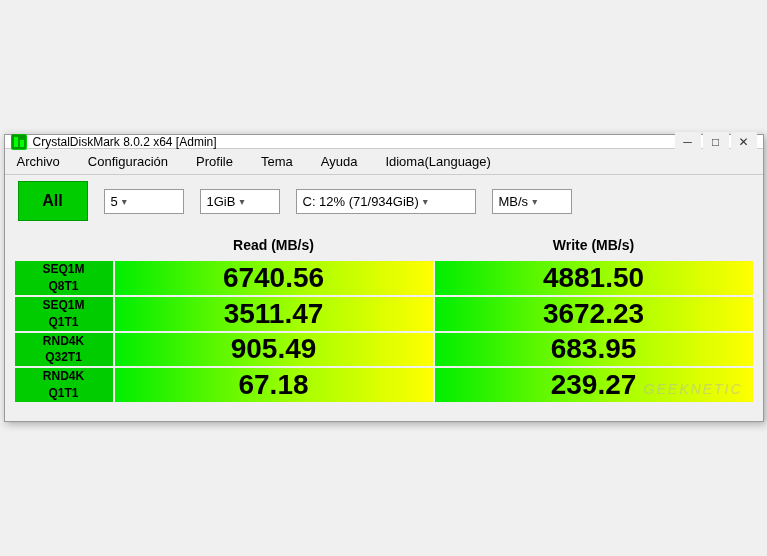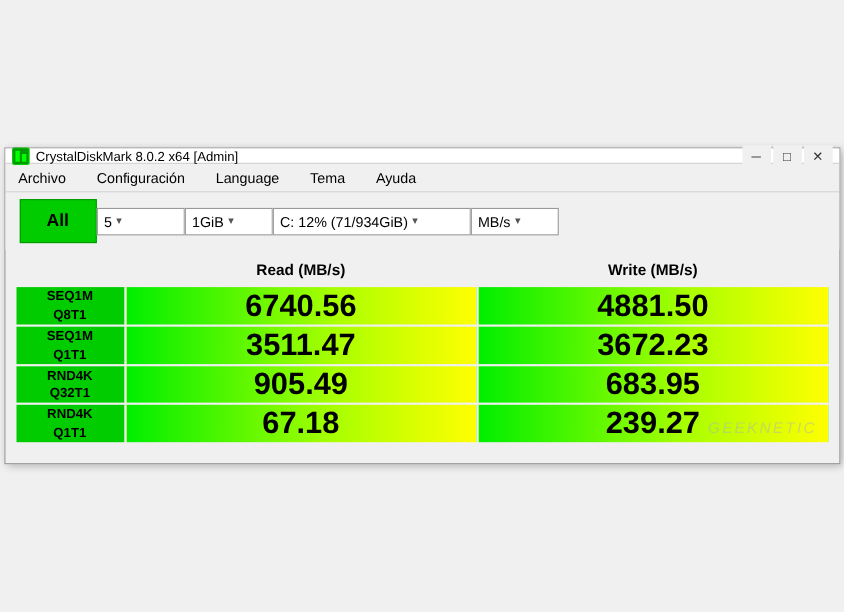--- a/index.html
+++ b/index.html
@@ -76,21 +76,21 @@
     .menu-item {
       padding: 3px 8px;
       cursor: pointer;
       font-size: 13px;
       color: #000;
     }
     .toolbar {
       display: flex;
       align-items: center;
       padding: 6px 13px;
-      gap: 0;
+      gap: 16px;
       background: #f0f0f0;
     }
     .all-btn {
       background: #00cc00;
       color: #000;
       border: 1px solid #009900;
       padding: 10px 20px;
       font-size: 16px;
       font-weight: bold;
       cursor: pointer;
@@ -187,23 +187,24 @@
     <div class="window-controls">
       <button class="win-btn">─</button>
       <button class="win-btn">□</button>
       <button class="win-btn close">✕</button>
     </div>
   </div>
 
   <div class="menu-bar">
     <div class="menu-item">Archivo</div>
     <div class="menu-item">Configuración</div>
-    <div class="menu-item">Language</div>
+    <div class="menu-item">Profile</div>
     <div class="menu-item">Tema</div>
     <div class="menu-item">Ayuda</div>
+    <div class="menu-item">Idioma(Language)</div>
   </div>
 
   <div class="toolbar">
     <button class="all-btn">All</button>
     <div class="dropdown dropdown-medium">
       <span>5</span>
       <span class="arrow">▾</span>
     </div>
     <div class="dropdown dropdown-medium">
       <span>1GiB</span>

